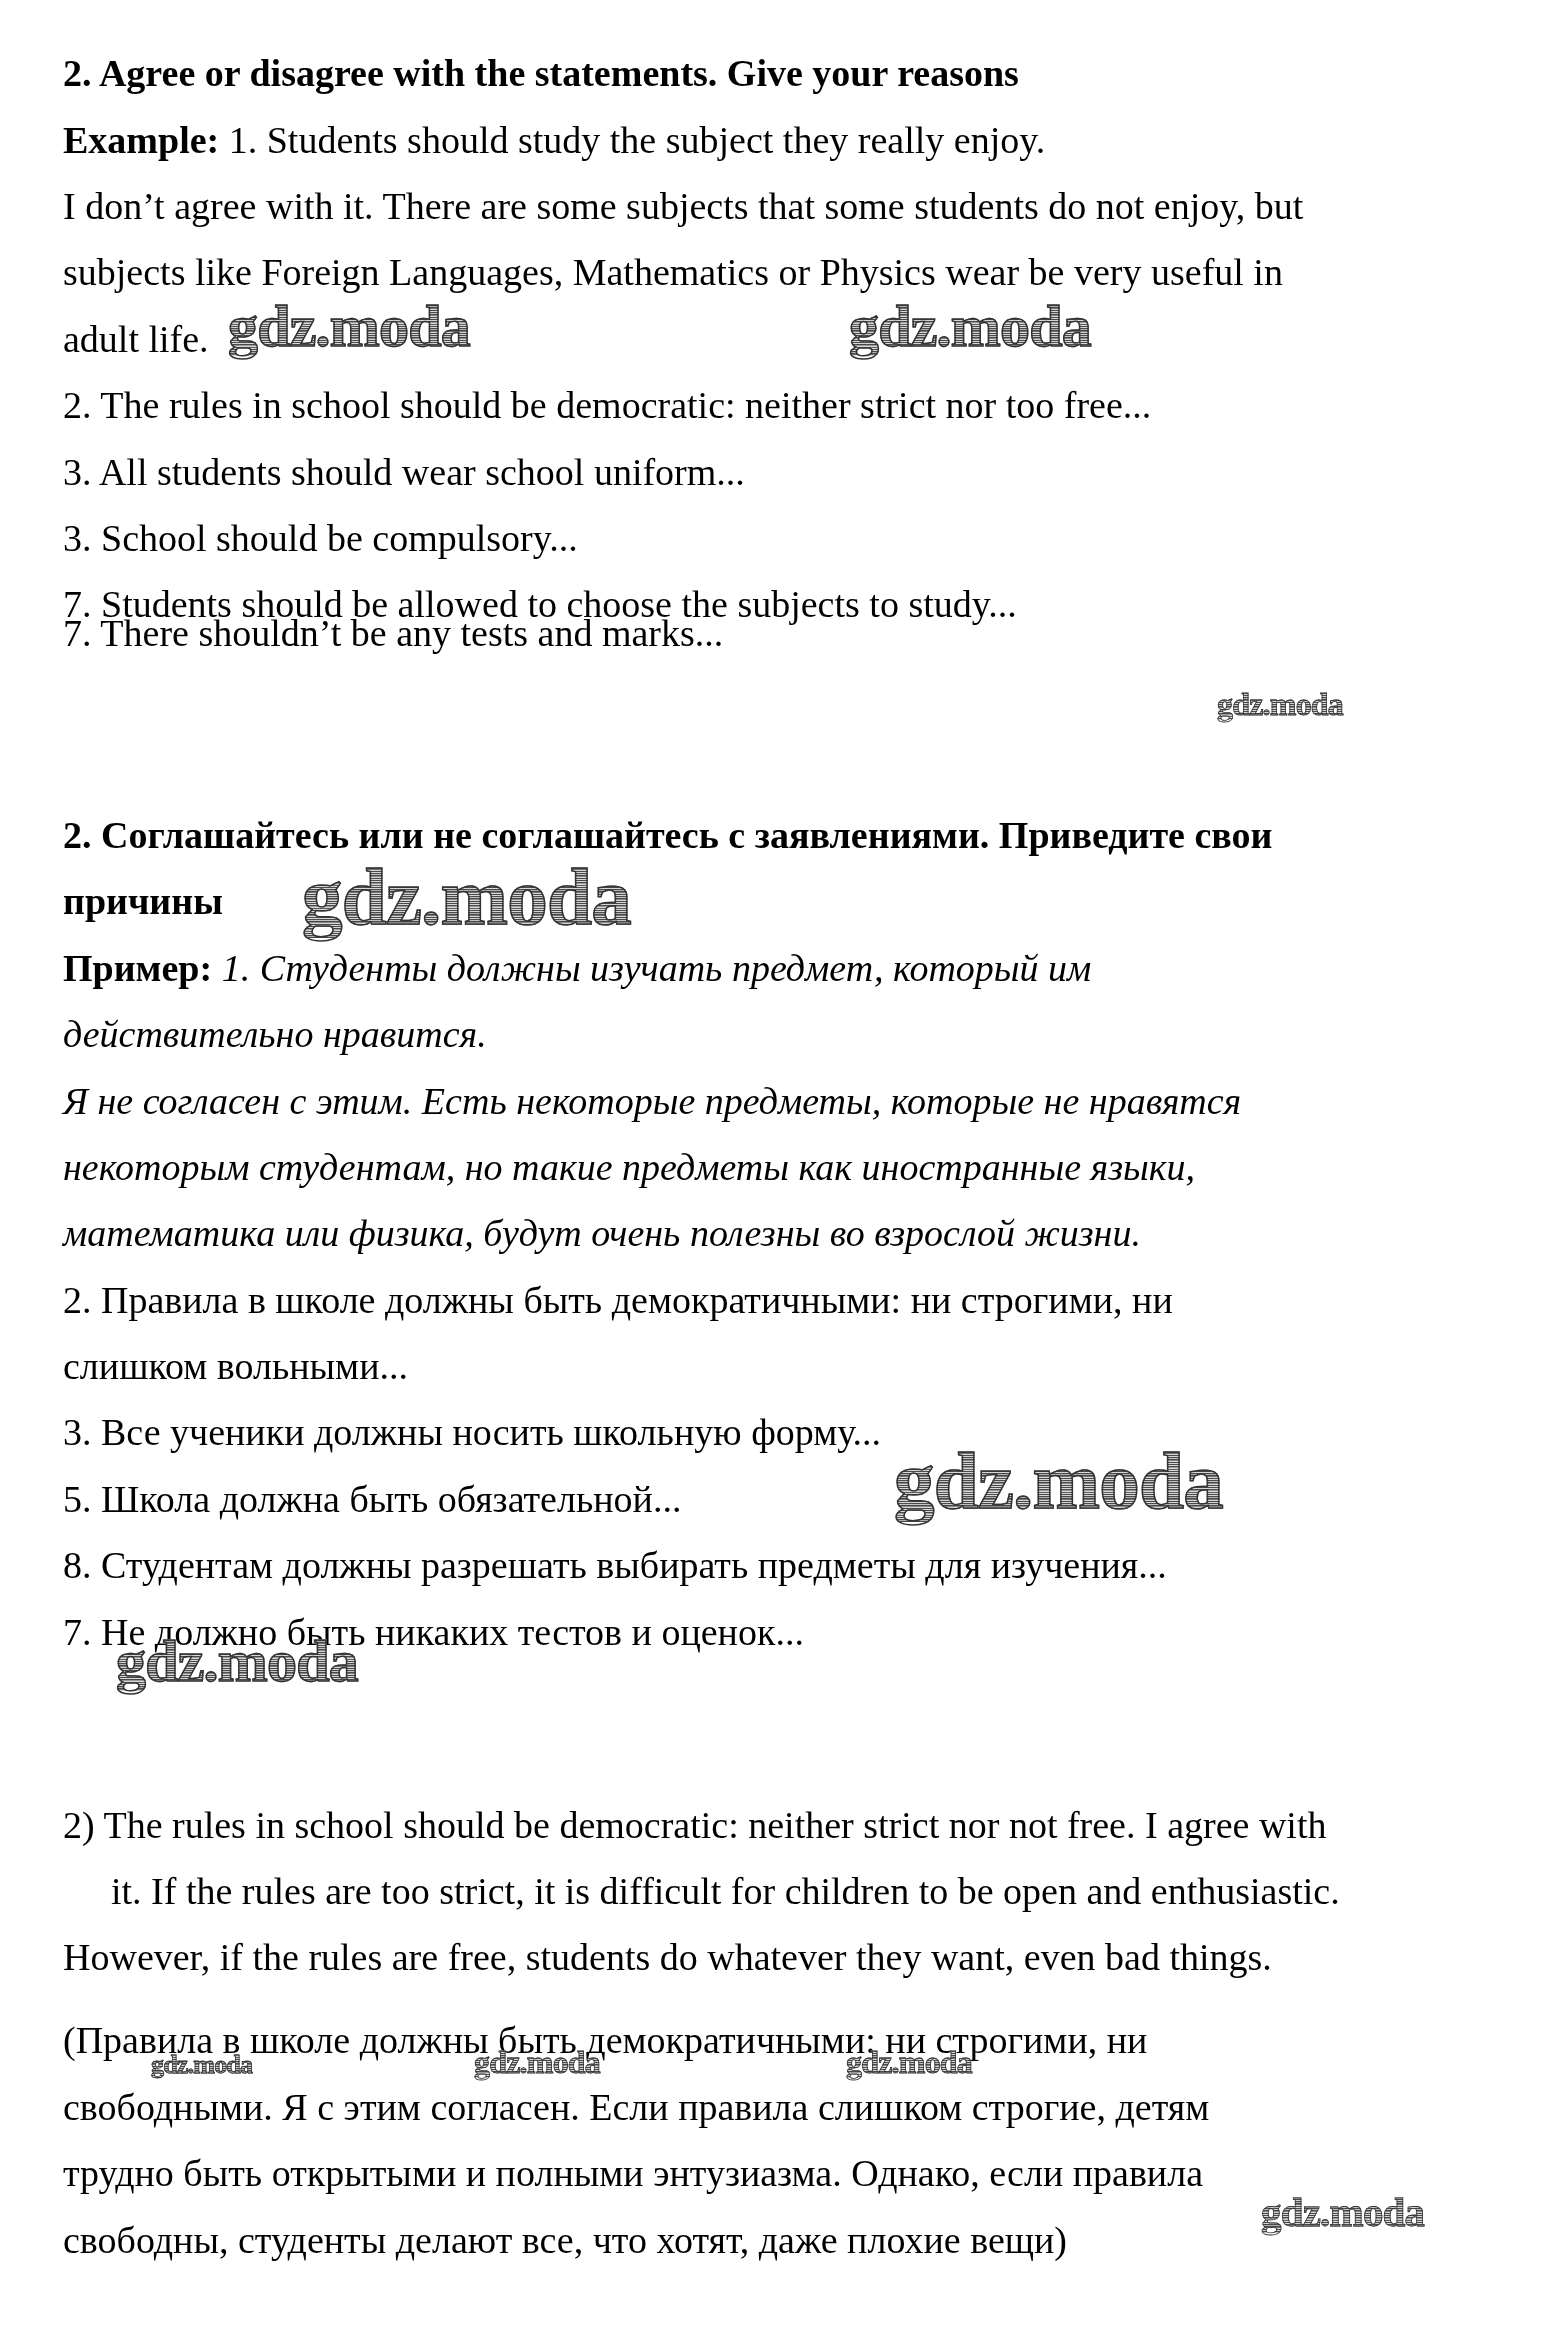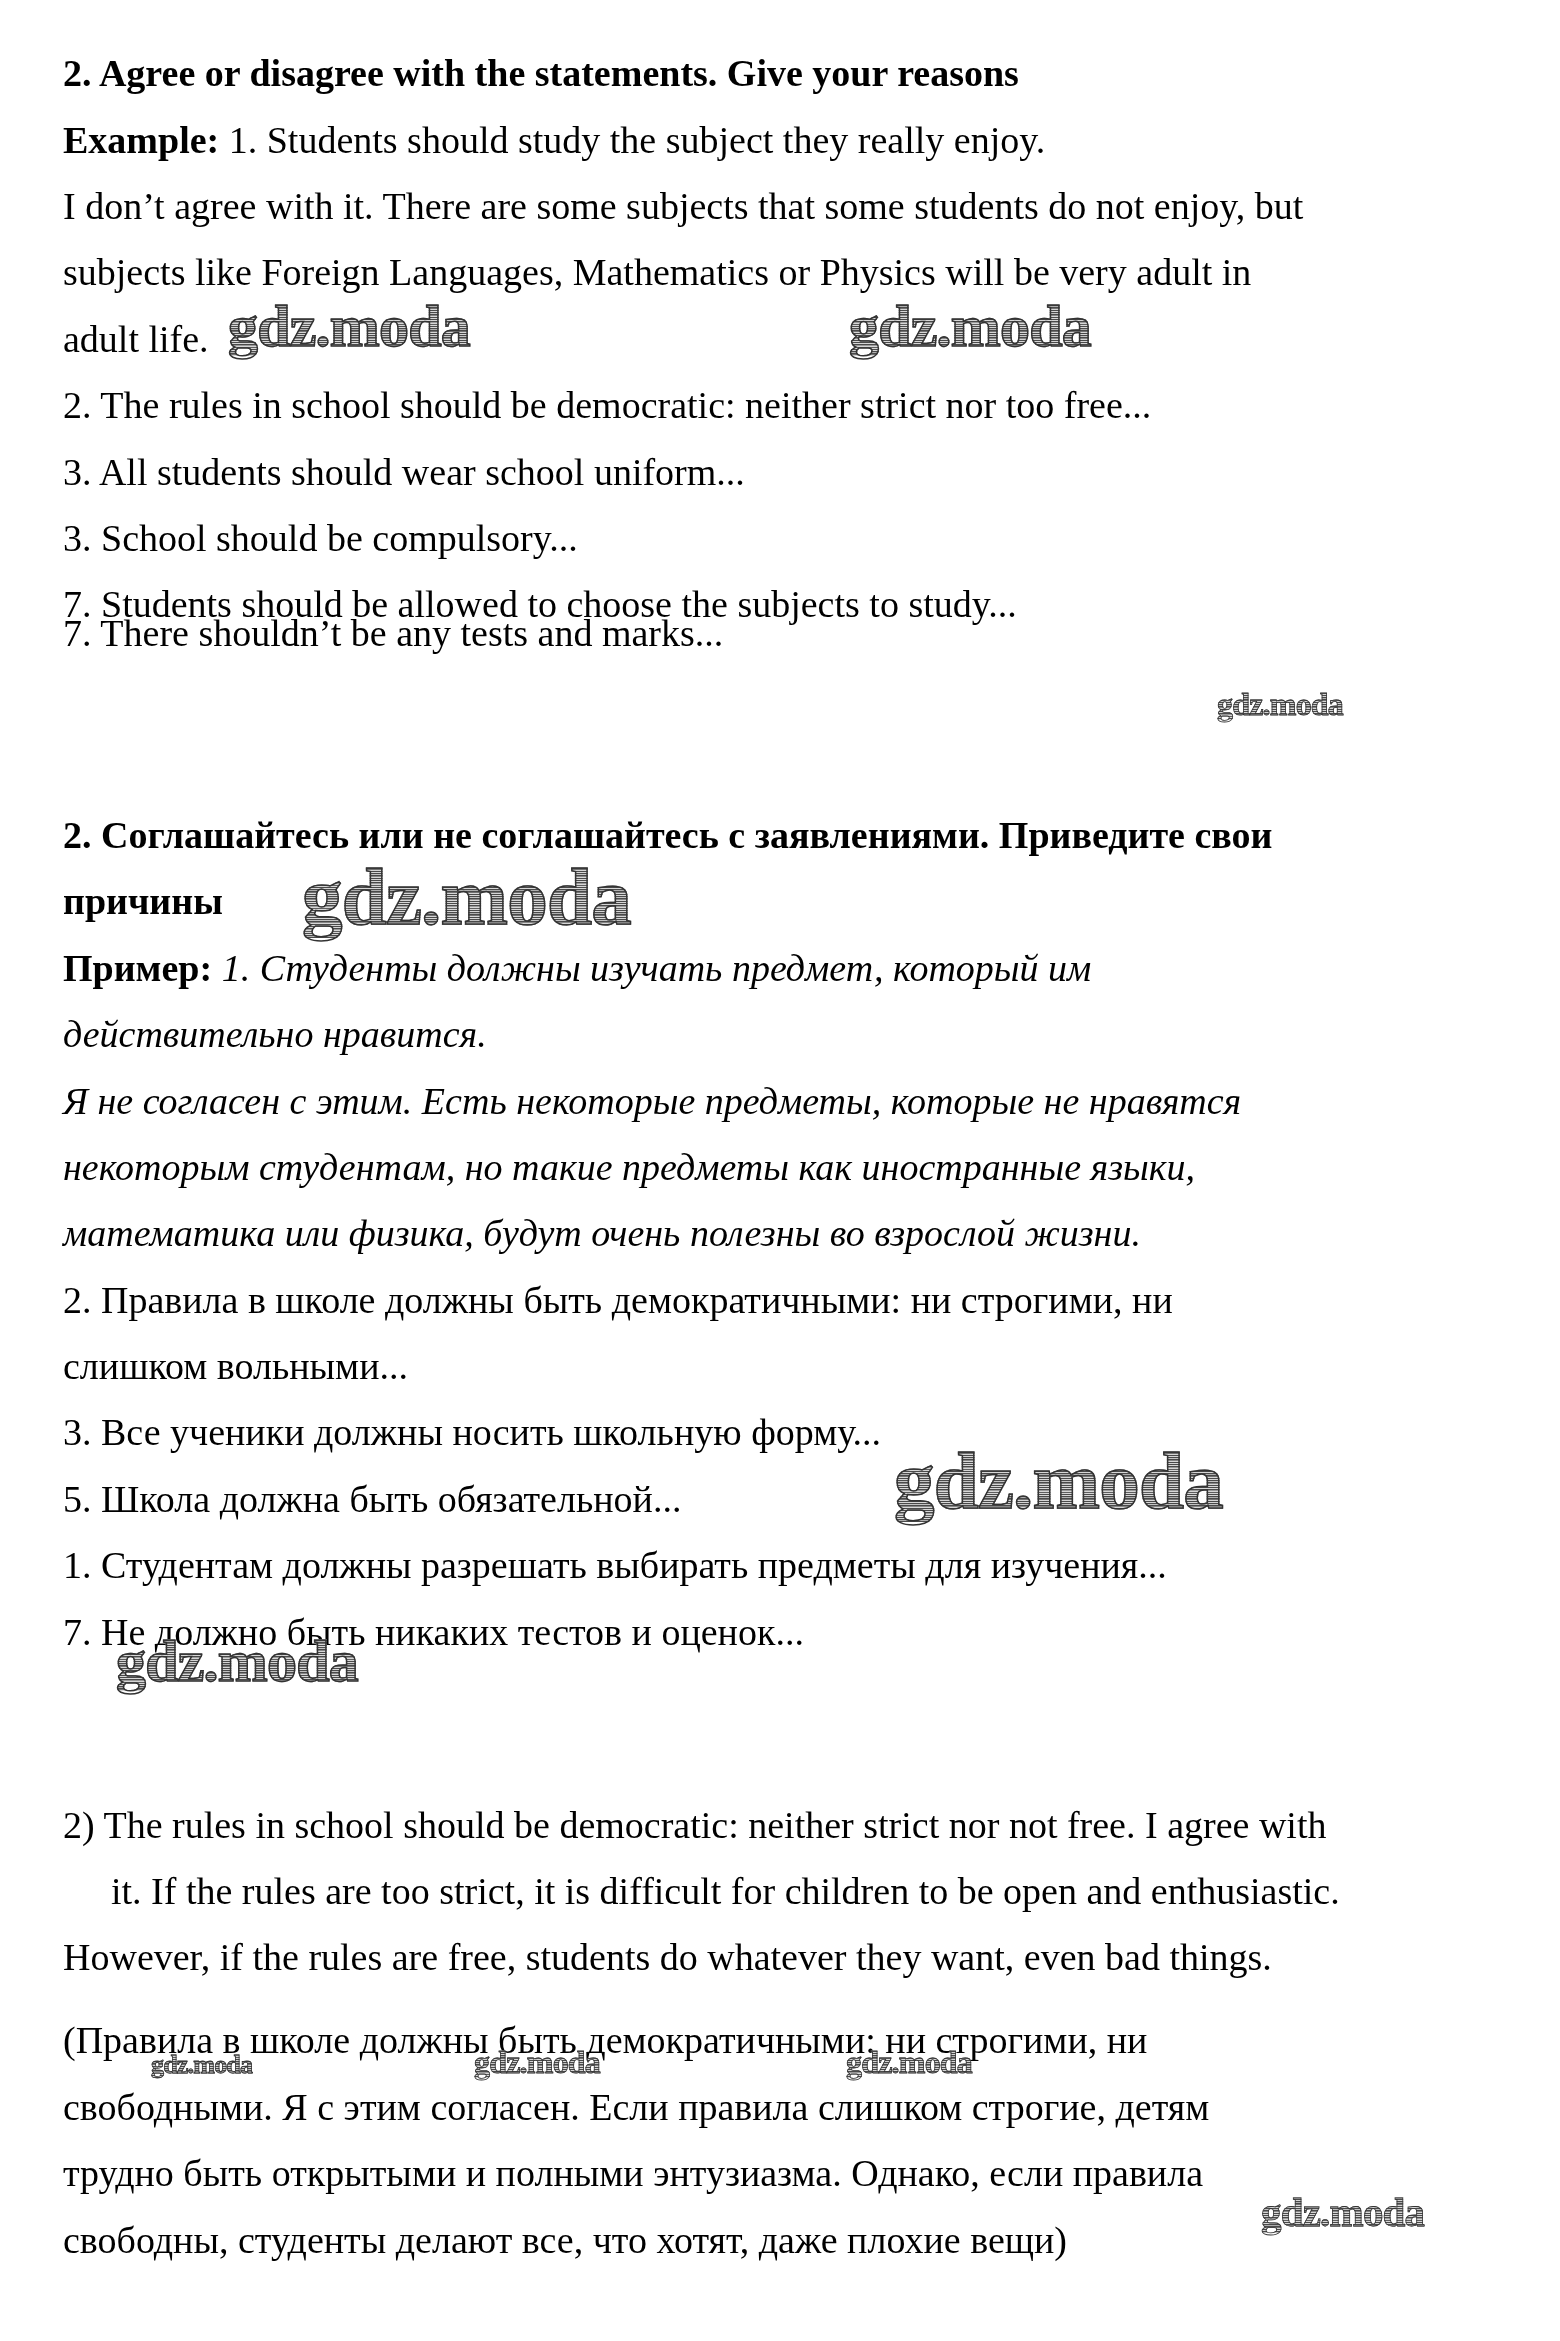--- a/index.html
+++ b/index.html
@@ -31,21 +31,21 @@
     .wm.sm  { font-size: 32px; line-height: 32px; -webkit-text-stroke: 0.8px #333; }
   </style>
 </head>
 <body>
 
 <div class="line b" style="top:51px;">2. Agree or disagree with the statements. Give your reasons</div>
 <div class="line" style="top:118px;">
   <span class="b">Example:</span><span> 1. Students should study the subject they really enjoy.</span>
 </div>
 <div class="line" style="top:184px;">I don’t agree with it. There are some subjects that some students do not enjoy, but</div>
-<div class="line" style="top:250px;">subjects like Foreign Languages, Mathematics or Physics will be very adult in</div>
+<div class="line" style="top:250px;">subjects like Foreign Languages, Mathematics or Physics wear be very useful in</div>
 <div class="line" style="top:317px;">adult life.</div>
 
 <div class="line" style="top:383px;">2. The rules in school should be democratic: neither strict nor too free...</div>
 <div class="line" style="top:450px;">3. All students should wear school uniform...</div>
 <div class="line" style="top:516px;">3. School should be compulsory...</div>
 <div class="line" style="top:582px;">7. Students should be allowed to choose the subjects to study...</div>
 <div class="line" style="top:611px;">7. There shouldn’t be any tests and marks...</div>
 
 <div class="line b" style="top:813px;">2. Соглашайтесь или не соглашайтесь с заявлениями. Приведите свои</div>
 <div class="line b" style="top:879px;">причины</div>
@@ -54,21 +54,21 @@
 </div>
 <div class="line i" style="top:1012px;">действительно нравится.</div>
 <div class="line i" style="top:1079px;">Я не согласен с этим. Есть некоторые предметы, которые не нравятся</div>
 <div class="line i" style="top:1145px;">некоторым студентам, но такие предметы как иностранные языки,</div>
 <div class="line i" style="top:1211px;">математика или физика, будут очень полезны во взрослой жизни.</div>
 
 <div class="line" style="top:1278px;">2. Правила в школе должны быть демократичными: ни строгими, ни</div>
 <div class="line" style="top:1344px;">слишком вольными...</div>
 <div class="line" style="top:1410px;">3. Все ученики должны носить школьную форму...</div>
 <div class="line" style="top:1477px;">5. Школа должна быть обязательной...</div>
-<div class="line" style="top:1543px;">1. Студентам должны разрешать выбирать предметы для изучения...</div>
+<div class="line" style="top:1543px;">8. Студентам должны разрешать выбирать предметы для изучения...</div>
 <div class="line" style="top:1610px;">7. Не должно быть никаких тестов и оценок...</div>
 
 <div class="line" style="top:1803px;">2) The rules in school should be democratic: neither strict nor not free. I agree with</div>
 <div class="line" style="top:1869px;margin-left:48px;">it. If the rules are too strict, it is difficult for children to be open and enthusiastic.</div>
 <div class="line" style="top:1935px;">However, if the rules are free, students do whatever they want, even bad things.</div>
 
 <div class="line" style="top:2018px;">(Правила в школе должны быть демократичными: ни строгими, ни</div>
 <div class="line" style="top:2085px;">свободными. Я с этим согласен. Если правила слишком строгие, детям</div>
 <div class="line" style="top:2151px;">трудно быть открытыми и полными энтузиазма. Однако, если правила</div>
 <div class="line" style="top:2218px;">свободны, студенты делают все, что хотят, даже плохие вещи)</div>

